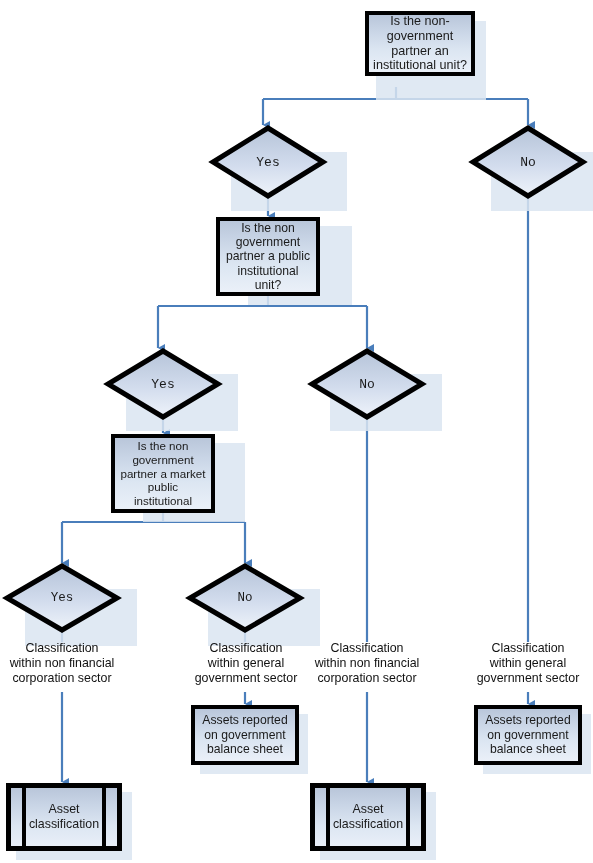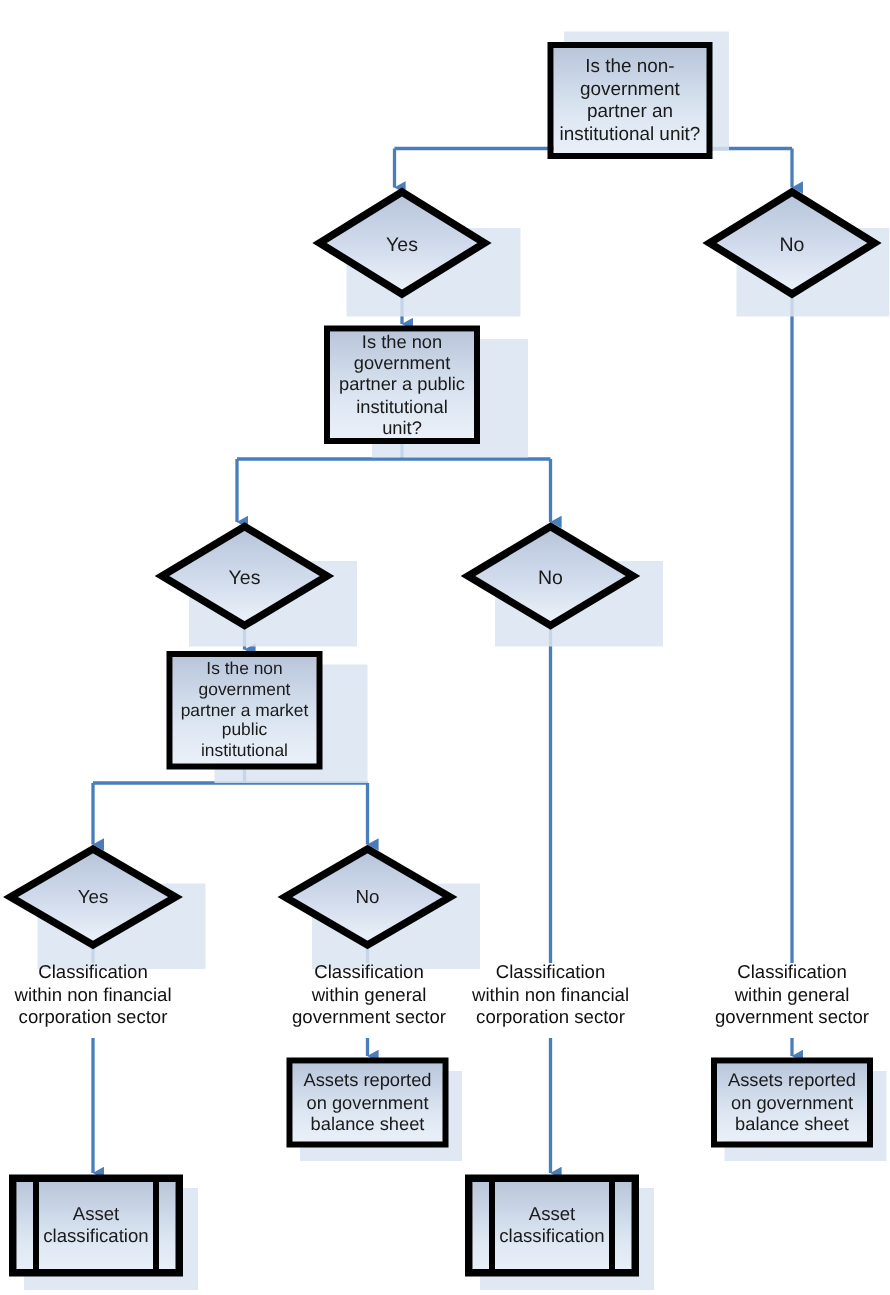--- a/index.html
+++ b/index.html
@@ -82,20 +82,21 @@
     position:absolute;
     z-index:3;
   }
   .diamond svg{ display:block; overflow:visible;}
   .diamond .dlabel{
     position:absolute;
     left:0; right:0; top:0; bottom:0;
     display:flex;align-items:center;justify-content:center;
     color:#1a1a1a;
     pointer-events:none;
+    font-family:Liberation Mono, monospace;
   }
 
   
   .caption{
     position:absolute;
     text-align:center;
     color:#111111;
     line-height:1.22;
     z-index:4;
   }
@@ -157,21 +158,21 @@
   <div class="plate" style="left:126px;top:374px;width:112px;height:57px;"></div>
   <div class="plate" style="left:330px;top:374px;width:112px;height:57px;"></div>
   <div class="plate" style="left:143px;top:443px;width:102px;height:79px;"></div>
   <div class="plate" style="left:25px;top:589px;width:112px;height:57px;"></div>
   <div class="plate" style="left:208px;top:589px;width:112px;height:57px;"></div>
   <div class="plate" style="left:200px;top:714px;width:108px;height:60px;"></div>
   <div class="plate" style="left:483px;top:714px;width:108px;height:60px;"></div>
   <div class="plate" style="left:16px;top:792px;width:116px;height:68px;"></div>
   <div class="plate" style="left:320px;top:792px;width:116px;height:68px;"></div>
 
-  <div class="node rect" style="left:365px;top:28px;width:110px;height:78px;font-size:12.6px;">
+  <div class="node rect" style="left:365px;top:11px;width:110px;height:65px;font-size:12.6px;">
     <div class="txt" style="white-space:pre-line;">Is the non-
 government
 partner an
 institutional unit?</div>
   </div>
 
   <div class="diamond" style="left:211px;top:126px;width:114px;height:72px;">
     <svg width="114" height="72" viewBox="0 0 114 72">
       <defs>
         <linearGradient id="dg1" x1="0" y1="0" x2="0" y2="1">

